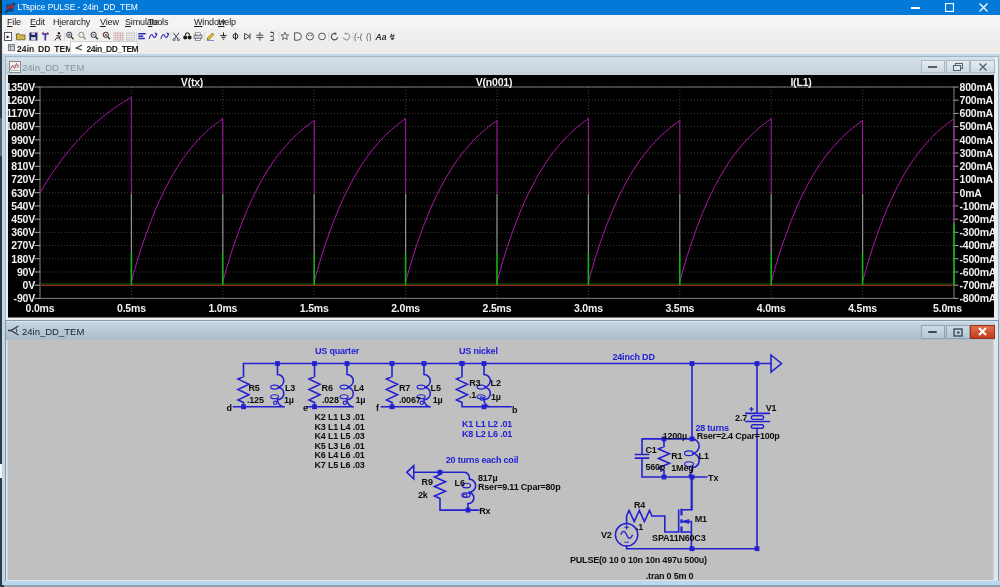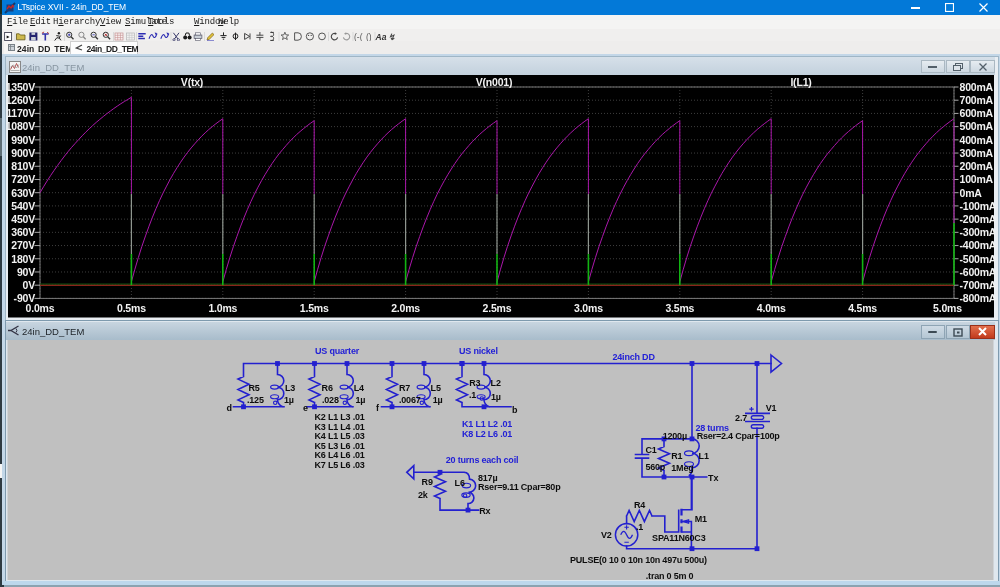--- a/index.html
+++ b/index.html
@@ -1,38 +1,38 @@
 <!DOCTYPE html>
 <html><head><meta charset="utf-8">
 <style>
 html,body{margin:0;padding:0;}
 body{width:1000px;height:587px;overflow:hidden;position:relative;background:#88a5b8;font-family:"Liberation Sans",sans-serif;}
 .abs{position:absolute;}
 .al{font:bold 10.5px "Liberation Sans",sans-serif;fill:#f2f2f2;letter-spacing:-0.2px;}
 .c{font:bold 9px "Liberation Sans",sans-serif;fill:#0d0d0d;letter-spacing:-0.2px;}
 .b{font:bold 9px "Liberation Sans",sans-serif;fill:#2220d6;letter-spacing:-0.2px;}
-.menu>span{position:absolute;top:0;font-family:Liberation Mono, monospace;}
+.menu>span{position:absolute;top:0;}
 .u{text-decoration:underline;}
 </style></head>
 <body>
 
 <div class="abs" style="left:0;top:0;width:4px;height:587px;background:#2e3a42"></div>
 <div class="abs" style="left:0;top:118px;width:4px;height:38px;background:#5f6e76"></div>
 <div class="abs" style="left:0;top:464px;width:3px;height:14px;background:#f5f5f5"></div>
 <div class="abs" style="left:0;top:0;width:3px;height:14px;background:#1c2b1e"></div>
 
 <div class="abs" style="left:2px;top:0;width:998px;height:15px;background:#0379d8"></div>
 <svg class="abs" style="left:4px;top:1.5px" width="12" height="12">
  <rect width="12" height="12" fill="#0379d8"></rect>
  <path d="M1,11 L11,1" stroke="#123a6e" stroke-width="2"></path>
  <path d="M2.5,2.5 h7 v7 h-7 Z" fill="#1b3f7a"></path>
  <path d="M3,7 l2,-3 2,2 2,-3" stroke="#c02828" stroke-width="1.4" fill="none"></path>
  <path d="M8,2.5 l2.5,1.5 -1.5,2.5" fill="#c02828"></path>
 </svg>
-<div class="abs" style="left:17.5px;top:1px;color:#fff;font-size:8.5px;letter-spacing:-0.05px;line-height:13px">LTspice XVII - 24in_DD_TEM</div>
+<div class="abs" style="left:17.5px;top:1px;color:#fff;font-size:8.5px;letter-spacing:-0.05px;line-height:13px">LTspice PULSE - 24in_DD_TEM</div>
 <div class="abs" style="left:911px;top:7px;width:9px;height:1.5px;background:#fff"></div>
 <svg class="abs" style="left:945px;top:3px" width="9" height="9">
     <rect x="0.5" y="0.5" width="8" height="8" fill="none" stroke="#fff" stroke-width="1.2"></rect>
   </svg>
 <svg class="abs" style="left:979px;top:3px" width="9" height="9">
     <path d="M0.5,0.5 L8.5,8.5 M8.5,0.5 L0.5,8.5" stroke="#fff" stroke-width="1.2"></path>
   </svg>
 
 <div class="abs" style="left:2px;top:15px;width:998px;height:14px;background:#f4f4f3"></div>
 <div class="abs menu" style="left:0;top:17px;width:998px;height:13px;font-size:9px;color:#1a1a1a;letter-spacing:-0.15px">

